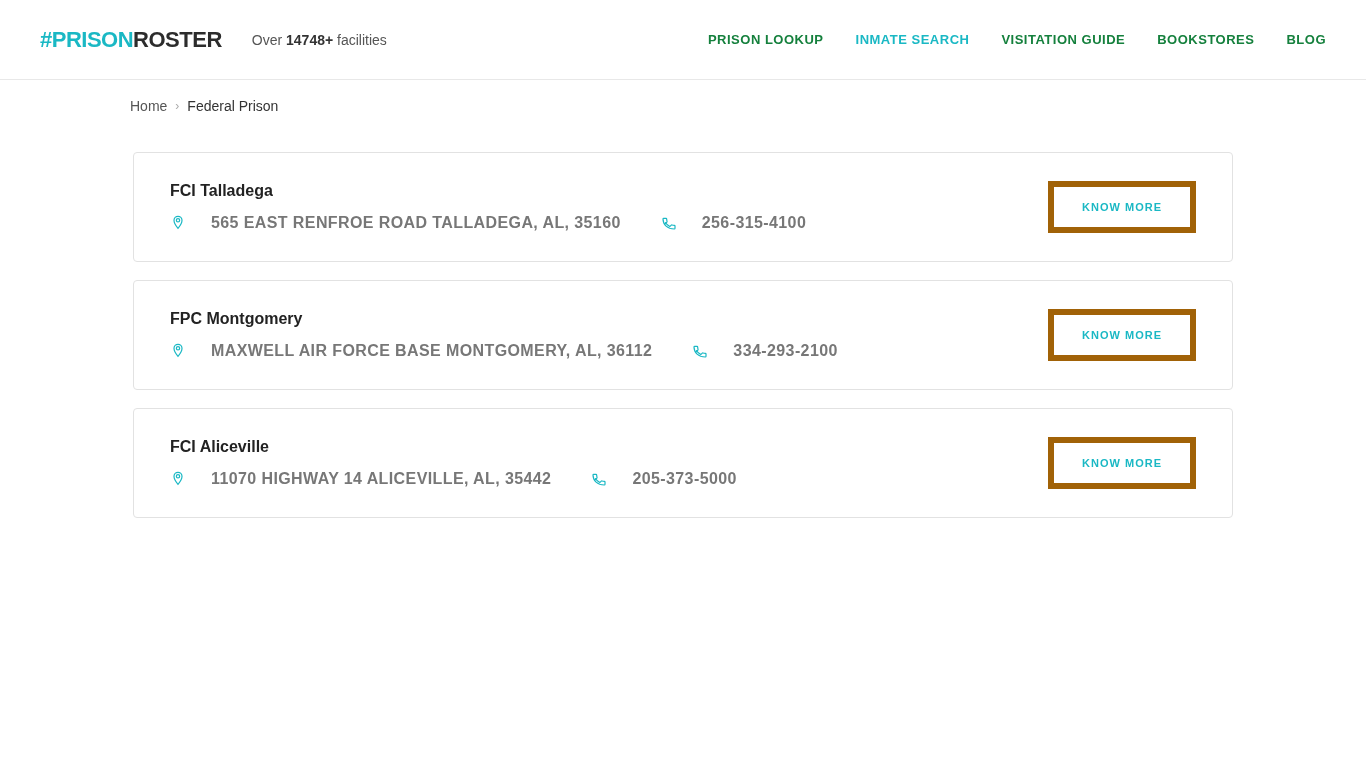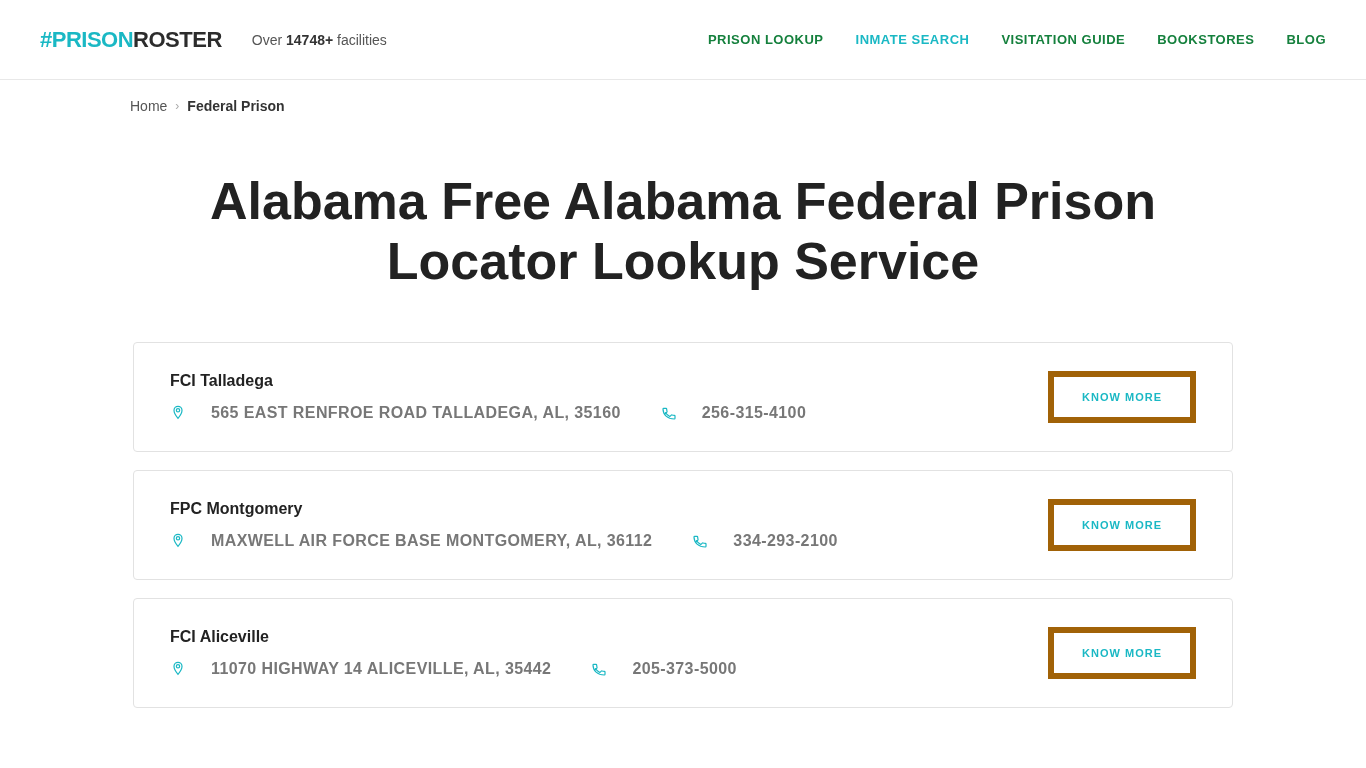--- a/index.html
+++ b/index.html
@@ -69,21 +69,21 @@
     }
     .breadcrumb a {
       color: #555;
       text-decoration: none;
     }
     .breadcrumb-separator {
       color: #aaa;
       font-size: 12px;
     }
     .breadcrumb-current {
-      font-weight: 700;
+      font-weight: 400;
       color: #333;
     }
 
     
     .main {
       max-width: 1140px;
       margin: 0 auto;
       padding: 20px 20px 60px;
     }
 
@@ -182,21 +182,20 @@
   </nav>
 </header>
 
 <nav class="breadcrumb">
   <a href="#">Home</a>
   <span class="breadcrumb-separator">›</span>
   <span class="breadcrumb-current">Federal Prison</span>
 </nav>
 
 <main class="main">
-  <h1 class="page-title">Alabama Free Alabama Federal Prison Locator Lookup Service</h1>
 
   <div class="card">
     <div class="card-info">
       <div class="card-name">FCI Talladega</div>
       <div class="card-details">
         <span class="card-address">
           <span class="icon-pin">
             <svg class="pin-svg" viewBox="0 0 24 24" xmlns="http://www.w3.org/2000/svg">
               <path d="M12 2C8.686 2 6 4.686 6 8c0 5.25 6 12 6 12s6-6.75 6-12c0-3.314-2.686-6-6-6z" stroke="#1ab8c4" stroke-width="1.8" fill="none"></path>
               <circle cx="12" cy="8" r="2.5" stroke="#1ab8c4" stroke-width="1.8" fill="none"></circle>

